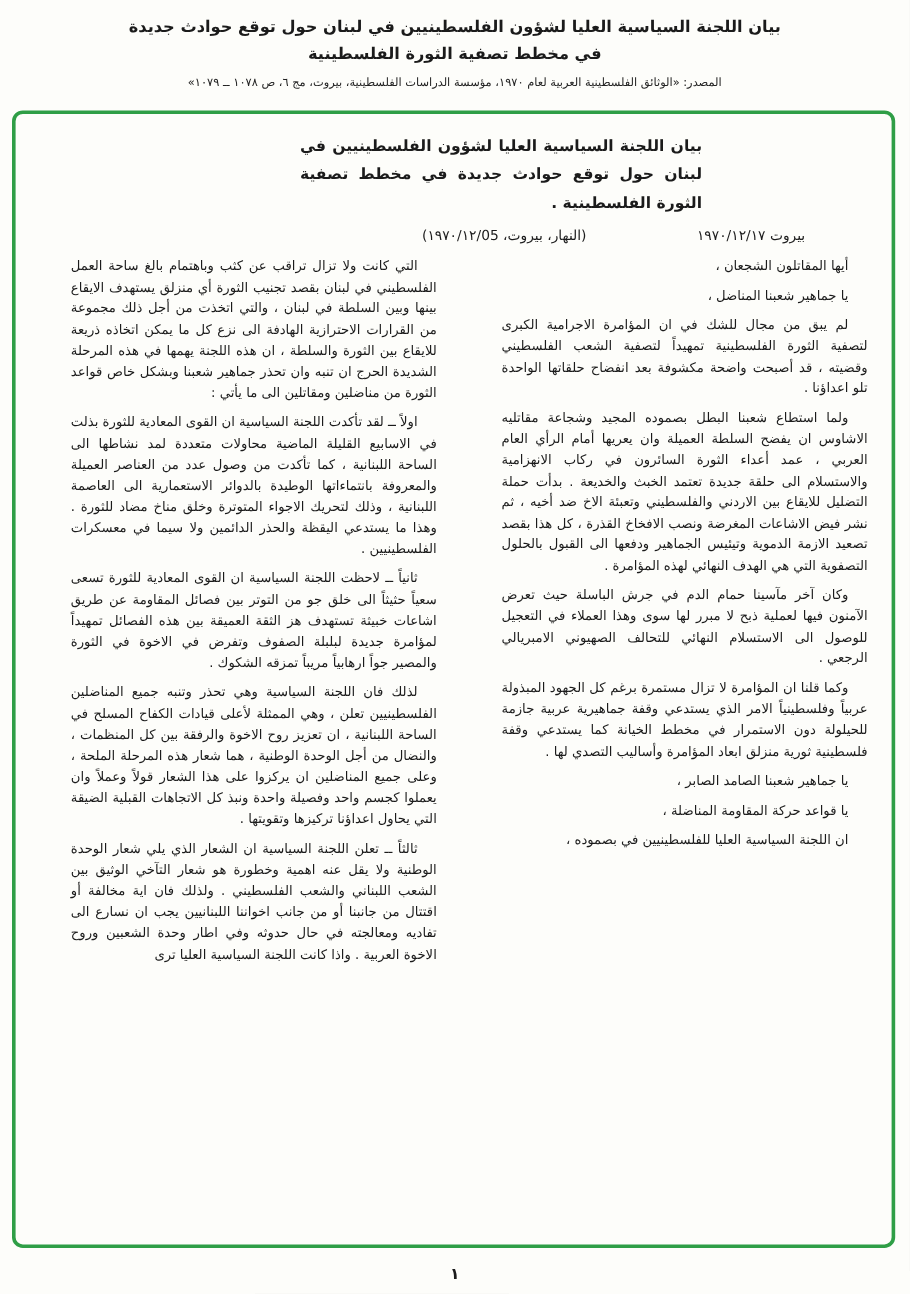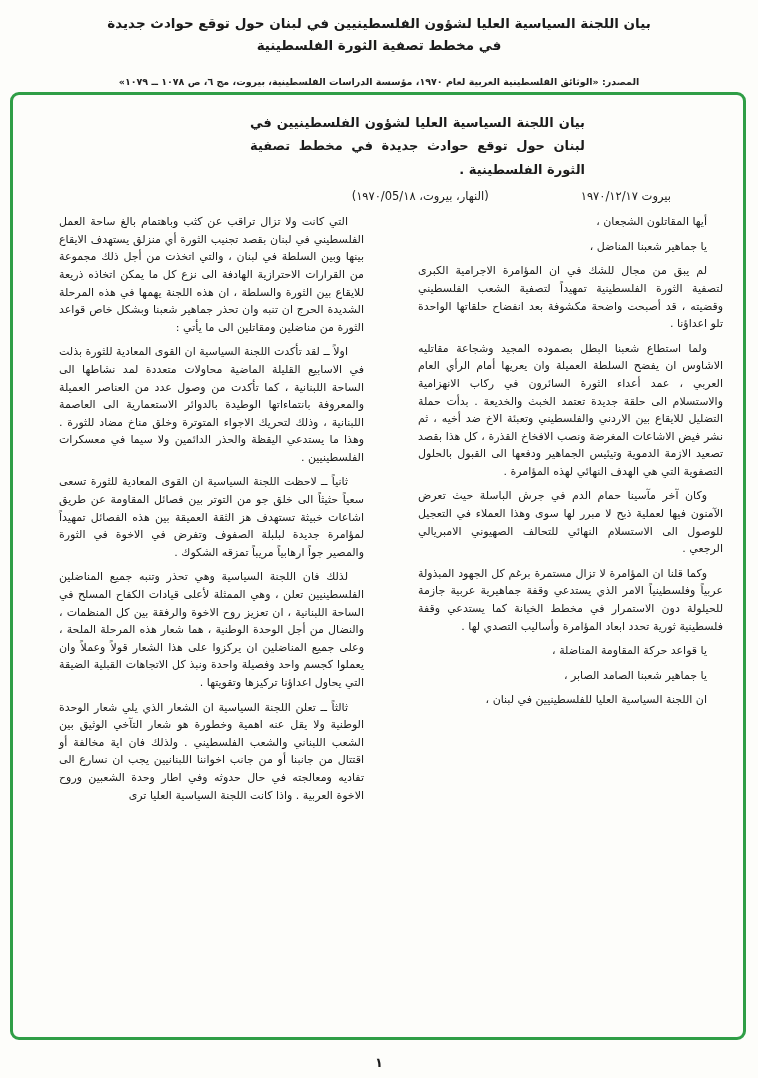--- a/index.html
+++ b/index.html
@@ -10,21 +10,21 @@
     color:#1b1b1b;
   }
   .page {
     position:relative;
     width:758px; height:1078px;
     background:#fdfdfa;
     overflow:hidden;
   }
   .header { text-align:center; padding-top:12px; direction:rtl; }
   .header-title { font-weight:bold; font-size:13.5px; line-height:1.65; letter-spacing:.2px; }
-  .source-line { font-weight:bold; font-size:9.5px; margin-top:19px; color:#222; }
+  .source-line { font-weight:normal; font-size:9.5px; margin-top:7px; color:#222; }
   .frame {
     position:absolute; left:10px; right:12px; top:92px; height:948px;
     border:3px solid #2f9e46; border-radius:9px;
     padding:16px 20px 8px 16px;
     direction:rtl;
     display:flex; flex-direction:column;
     overflow:hidden;
     background:#fdfdfa;
   }
   .doc-title {
@@ -59,33 +59,33 @@
   <div class="header">
     <div class="header-title">بيان اللجنة السياسية العليا لشؤون الفلسطينيين في لبنان حول توقع حوادث جديدة</div>
     <div class="header-title">في مخطط تصفية الثورة الفلسطينية</div>
     <div class="source-line">المصدر: «الوثائق الفلسطينية العربية لعام ١٩٧٠، مؤسسة الدراسات الفلسطينية، بيروت، مج ٦، ص ١٠٧٨ ــ ١٠٧٩»</div>
   </div>
 
   <div class="frame" style="border-color: rgb(47, 158, 70);">
     <div class="doc-title">بيان اللجنة السياسية العليا لشؤون الفلسطينيين في لبنان حول توقع حوادث جديدة في مخطط تصفية الثورة الفلسطينية .</div>
     <div class="dateline">
       <span>بيروت ١٩٧٠/١٢/١٧</span>
-      <span>(النهار، بيروت، ١٩٧٠/05/١٨)</span>
+      <span>(النهار، بيروت، ١٩٧٠/١٢/05)</span>
     </div>
     <div class="columns">
       <div class="col">
           <p>أيها المقاتلون الشجعان ،</p>
           <p>يا جماهير شعبنا المناضل ،</p>
           <p>لم يبق من مجال للشك في ان المؤامرة الاجرامية الكبرى لتصفية الثورة الفلسطينية تمهيداً لتصفية الشعب الفلسطيني وقضيته ، قد أصبحت واضحة مكشوفة بعد انفضاح حلقاتها الواحدة تلو اعداؤنا .</p>
           <p>ولما استطاع شعبنا البطل بصموده المجيد وشجاعة مقاتليه الاشاوس ان يفضح السلطة العميلة وان يعريها أمام الرأي العام العربي ، عمد أعداء الثورة السائرون في ركاب الانهزامية والاستسلام الى حلقة جديدة تعتمد الخبث والخديعة . بدأت حملة التضليل للايقاع بين الاردني والفلسطيني وتعبئة الاخ ضد أخيه ، ثم نشر فيض الاشاعات المغرضة ونصب الافخاخ القذرة ، كل هذا بقصد تصعيد الازمة الدموية وتيئيس الجماهير ودفعها الى القبول بالحلول التصفوية التي هي الهدف النهائي لهذه المؤامرة .</p>
           <p>وكان آخر مآسينا حمام الدم في جرش الباسلة حيث تعرض الآمنون فيها لعملية ذبح لا مبرر لها سوى وهذا العملاء في التعجيل للوصول الى الاستسلام النهائي للتحالف الصهيوني الامبريالي الرجعي .</p>
-          <p>وكما قلنا ان المؤامرة لا تزال مستمرة برغم كل الجهود المبذولة عربياً وفلسطينياً الامر الذي يستدعي وقفة جماهيرية عربية جازمة للحيلولة دون الاستمرار في مخطط الخيانة كما يستدعي وقفة فلسطينية ثورية تحدد ابعاد المؤامرة وأساليب التصدي لها .</p>
+          <p>وكما قلنا ان المؤامرة لا تزال مستمرة برغم كل الجهود المبذولة عربياً وفلسطينياً الامر الذي يستدعي وقفة جماهيرية عربية جازمة للحيلولة دون الاستمرار في مخطط الخيانة كما يستدعي وقفة فلسطينية ثورية منزلق ابعاد المؤامرة وأساليب التصدي لها .</p>
+          <p>يا جماهير شعبنا الصامد الصابر ،</p>
           <p>يا قواعد حركة المقاومة المناضلة ،</p>
-          <p>يا جماهير شعبنا الصامد الصابر ،</p>
-          <p>ان اللجنة السياسية العليا للفلسطينيين في لبنان ،</p>
+          <p>ان اللجنة السياسية العليا للفلسطينيين في بصموده ،</p>
         </div>
       <div class="col">
           <p>التي كانت ولا تزال تراقب عن كثب وباهتمام بالغ ساحة العمل الفلسطيني في لبنان بقصد تجنيب الثورة أي منزلق يستهدف الايقاع بينها وبين السلطة في لبنان ، والتي اتخذت من أجل ذلك مجموعة من القرارات الاحترازية الهادفة الى نزع كل ما يمكن اتخاذه ذريعة للايقاع بين الثورة والسلطة ، ان هذه اللجنة يهمها في هذه المرحلة الشديدة الحرج ان تنبه وان تحذر جماهير شعبنا وبشكل خاص قواعد الثورة من مناضلين ومقاتلين الى ما يأتي :</p>
           <p>اولاً ــ لقد تأكدت اللجنة السياسية ان القوى المعادية للثورة بذلت في الاسابيع القليلة الماضية محاولات متعددة لمد نشاطها الى الساحة اللبنانية ، كما تأكدت من وصول عدد من العناصر العميلة والمعروفة بانتماءاتها الوطيدة بالدوائر الاستعمارية الى العاصمة اللبنانية ، وذلك لتحريك الاجواء المتوترة وخلق مناخ مضاد للثورة . وهذا ما يستدعي اليقظة والحذر الدائمين ولا سيما في معسكرات الفلسطينيين .</p>
           <p>ثانياً ــ لاحظت اللجنة السياسية ان القوى المعادية للثورة تسعى سعياً حثيثاً الى خلق جو من التوتر بين فصائل المقاومة عن طريق اشاعات خبيثة تستهدف هز الثقة العميقة بين هذه الفصائل تمهيداً لمؤامرة جديدة لبلبلة الصفوف وتفرض في الاخوة في الثورة والمصير جواً ارهابياً مريباً تمزقه الشكوك .</p>
           <p>لذلك فان اللجنة السياسية وهي تحذر وتنبه جميع المناضلين الفلسطينيين تعلن ، وهي الممثلة لأعلى قيادات الكفاح المسلح في الساحة اللبنانية ، ان تعزيز روح الاخوة والرفقة بين كل المنظمات ، والنضال من أجل الوحدة الوطنية ، هما شعار هذه المرحلة الملحة ، وعلى جميع المناضلين ان يركزوا على هذا الشعار قولاً وعملاً وان يعملوا كجسم واحد وفصيلة واحدة ونبذ كل الاتجاهات القبلية الضيقة التي يحاول اعداؤنا تركيزها وتقويتها .</p>
           <p>ثالثاً ــ تعلن اللجنة السياسية ان الشعار الذي يلي شعار الوحدة الوطنية ولا يقل عنه اهمية وخطورة هو شعار التآخي الوثيق بين الشعب اللبناني والشعب الفلسطيني . ولذلك فان اية مخالفة أو اقتتال من جانبنا أو من جانب اخواننا اللبنانيين يجب ان نسارع الى تفاديه ومعالجته في حال حدوثه وفي اطار وحدة الشعبين وروح الاخوة العربية . واذا كانت اللجنة السياسية العليا ترى</p>
         </div>
     </div>
   </div>

